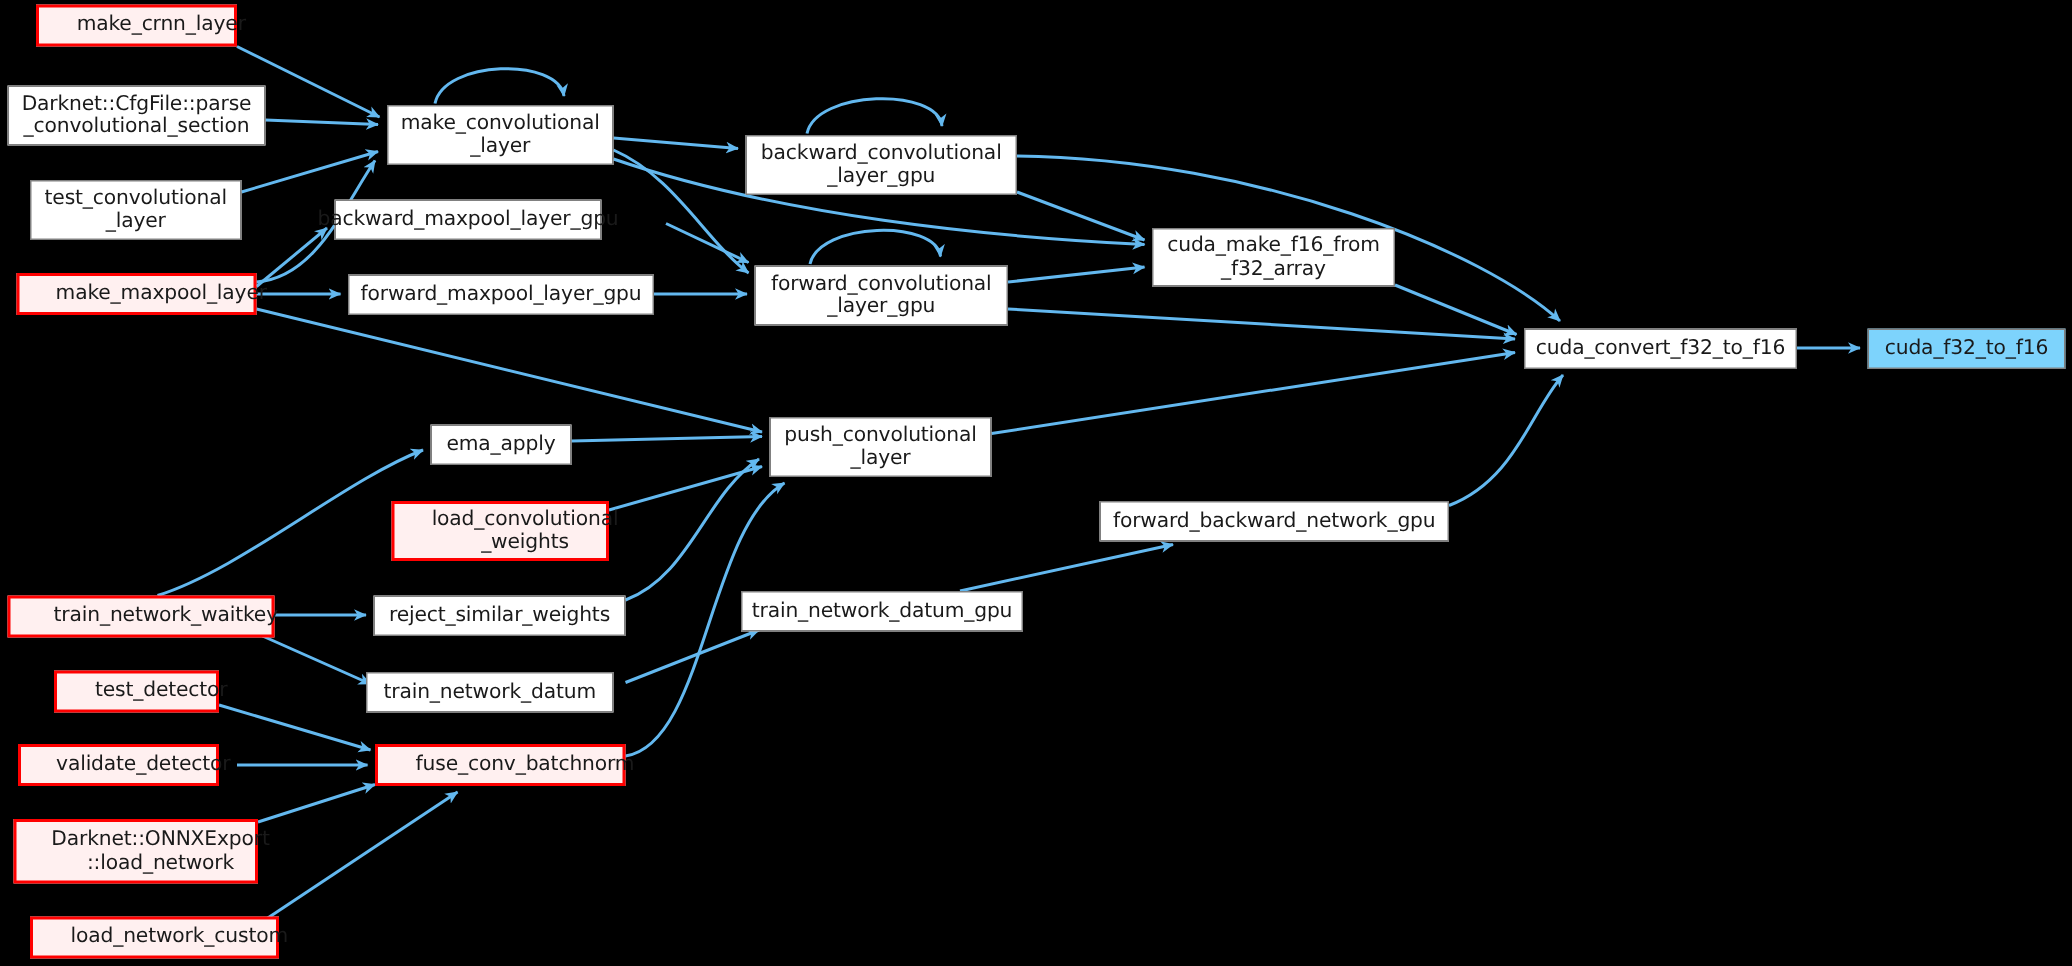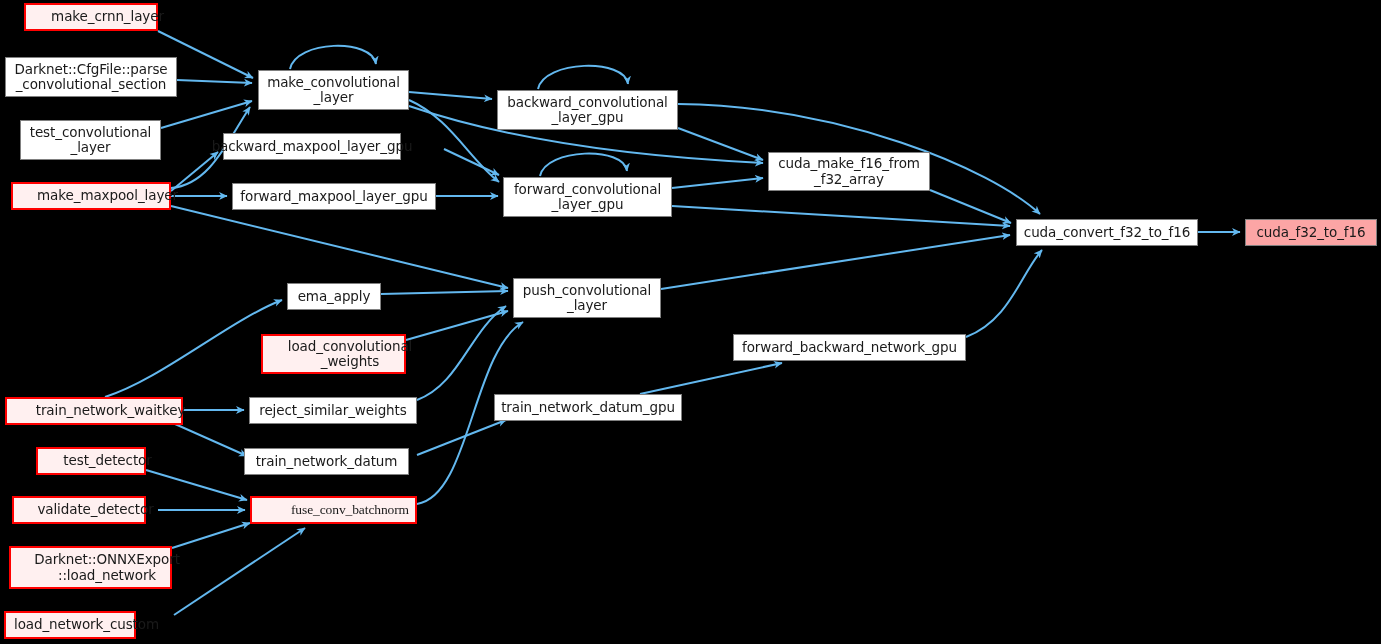--- a/index.html
+++ b/index.html
@@ -4,21 +4,21 @@
 <style>
   html,body{margin:0;padding:0;background:#000;}
   #root{position:relative;width:1381px;height:644px;background:#000;overflow:hidden;
         font-family:"DejaVu Sans","Liberation Sans",sans-serif;}
   svg#graph{position:absolute;left:0;top:0;width:1381px;height:644px;}
   .nodebox{position:absolute;box-sizing:border-box;display:flex;align-items:center;
            justify-content:center;text-align:center;line-height:1.12;
            font-size:13.5px;color:#1a1a1a;letter-spacing:-0.1px;}
   .nb-white{background:#ffffff;border:1px solid #808080;}
   .nb-pink{background:#fff0f0;border:2px solid #ff0000;padding-left:33px;}
-  .nb-gray{background:#fca5a5;border:1px solid #808080;text-align:center;}
+  .nb-gray{background:#7dd3fc;border:1px solid #808080;text-align:center;}
   .nodebox span{display:block;white-space:pre-line;padding:0 5px;}
 </style>
 </head>
 <body>
 
 <div id="root">
 
   <svg id="graph" viewBox="0 0 1381 644" xmlns="http://www.w3.org/2000/svg">
     <defs>
       <marker id="ah" markerWidth="9" markerHeight="9" refX="8" refY="4.5" orient="auto" markerUnits="userSpaceOnUse">
@@ -144,25 +144,25 @@
       </div>
       <div class="nodebox nb-pink" style="left: 36px; top: 447px; width: 110px; height: 28px;">
         <span>test_detector</span>
       </div>
       <div class="nodebox nb-white" style="left: 244px; top: 448px; width: 165px; height: 27px;">
         <span>train_network_datum</span>
       </div>
       <div class="nodebox nb-pink" style="left: 12px; top: 496px; width: 134px; height: 28px; text-align: right;">
         <span>validate_detector</span>
       </div>
-      <div class="nodebox nb-pink" style="left: 250px; top: 496px; width: 167px; height: 28px; font-family: Liberation Serif, serif;">
+      <div class="nodebox nb-pink" style="left: 250px; top: 496px; width: 167px; height: 28px;">
         <span>fuse_conv_batchnorm</span>
       </div>
       <div class="nodebox nb-pink" style="left: 9px; top: 546px; width: 163px; height: 43px;">
         <span>Darknet::ONNXExport
 ::load_network</span>
       </div>
-      <div class="nodebox nb-pink" style="left: 4px; top: 611px; width: 132px; height: 28px;">
+      <div class="nodebox nb-pink" style="left: 20px; top: 611px; width: 166px; height: 28px;">
         <span>load_network_custom</span>
       </div>
     </div>
 
 </div>
 
 </body></html>

